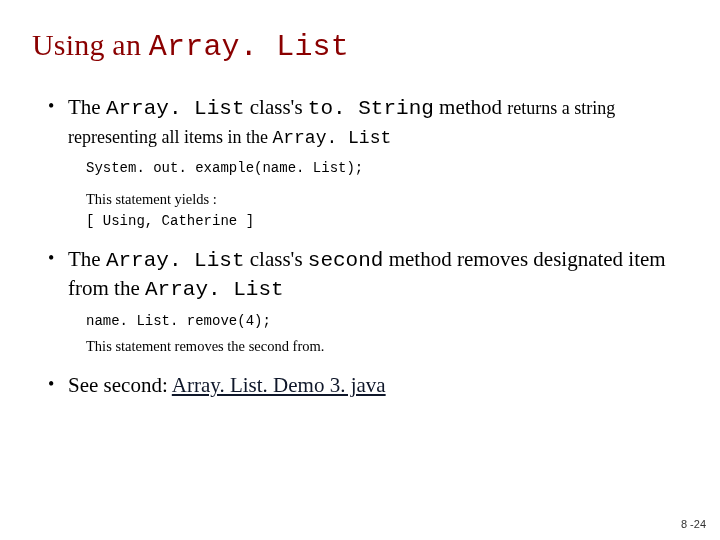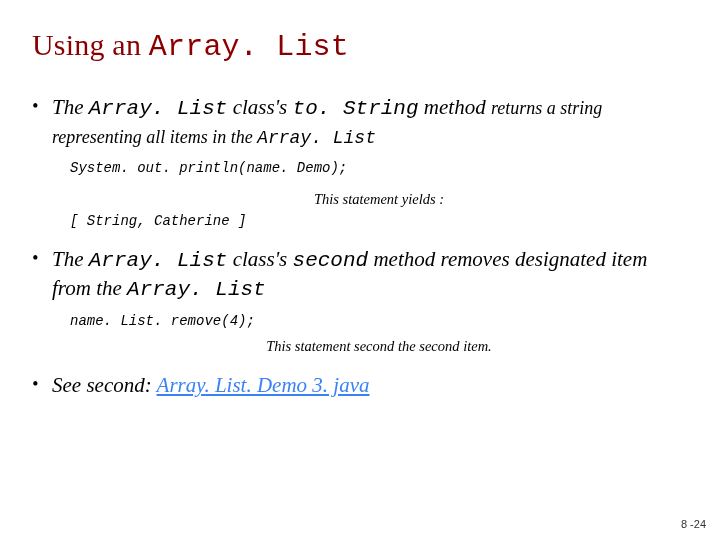--- a/index.html
+++ b/index.html
@@ -21,23 +21,22 @@
   .title {
     font-size: 30px;
     font-weight: 400;
     color: #8a0000;
     margin: 0 0 30px 0;
     letter-spacing: 0.2px;
   }
   .title .mono { font-family: "Courier New", Courier, monospace; }
   ul.top {
     list-style: none;
-    margin: 0;
+    margin: 16px;
     padding: 0;
-    font-style: italic;
   }
   ul.top > li {
     position: relative;
     padding-left: 20px;
     margin-bottom: 14px;
     font-size: 21px;
     line-height: 1.28;
   }
   ul.top > li::before {
     content: "•";
@@ -54,25 +53,24 @@
     font-size: 14.5px;
     line-height: 1.5;
   }
   .sub .code {
     font-family: "Courier New", Courier, monospace;
     font-size: 14px;
   }
   .sub .desc {
     font-family: "Times New Roman", Times, serif;
     margin-top: 4px;
-    text-align: center;
   }
   .sub .gap { height: 6px; }
   .link {
-    color: #3b82f6;
+    color: #0f172a;
     text-decoration: underline;
   }
   .pagenum {
     position: absolute;
     right: 14px;
     bottom: 10px;
     font-size: 11px;
     color: #333;
     font-family: Arial, sans-serif;
   }
@@ -85,32 +83,32 @@
 
   <h1 class="title">
     <span>Using an </span><span class="mono">Array. List</span>
   </h1>
 
   <ul class="top">
 
     <li>
       <span>The </span><span class="mono">Array. List</span><span> class's </span><span class="mono">to. String</span><span> method </span><span class="sm">returns a string representing all items in the </span><span class="mono sm">Array. List</span>
       <div class="sub">
-        <div class="code">System. out. println(name. Demo);</div>
+        <div class="code">System. out. example(name. List);</div>
         <div class="gap"></div>
         <div class="desc">This statement yields :</div>
-        <div class="code">[ String, Catherine ]</div>
+        <div class="code">[ Using, Catherine ]</div>
       </div>
     </li>
 
     <li>
       <span>The </span><span class="mono">Array. List</span><span> class's </span><span class="mono">second</span><span> method removes designated item from the </span><span class="mono">Array. List</span>
       <div class="sub">
         <div class="code">name. List. remove(4);</div>
-        <div class="desc">This statement second the second item.</div>
+        <div class="desc">This statement removes the second from.</div>
       </div>
     </li>
 
     <li>
       <span>See second: </span><span class="link">Array. List. Demo 3. java</span>
     </li>
 
   </ul>
 
   <div class="pagenum">8 -24</div>

